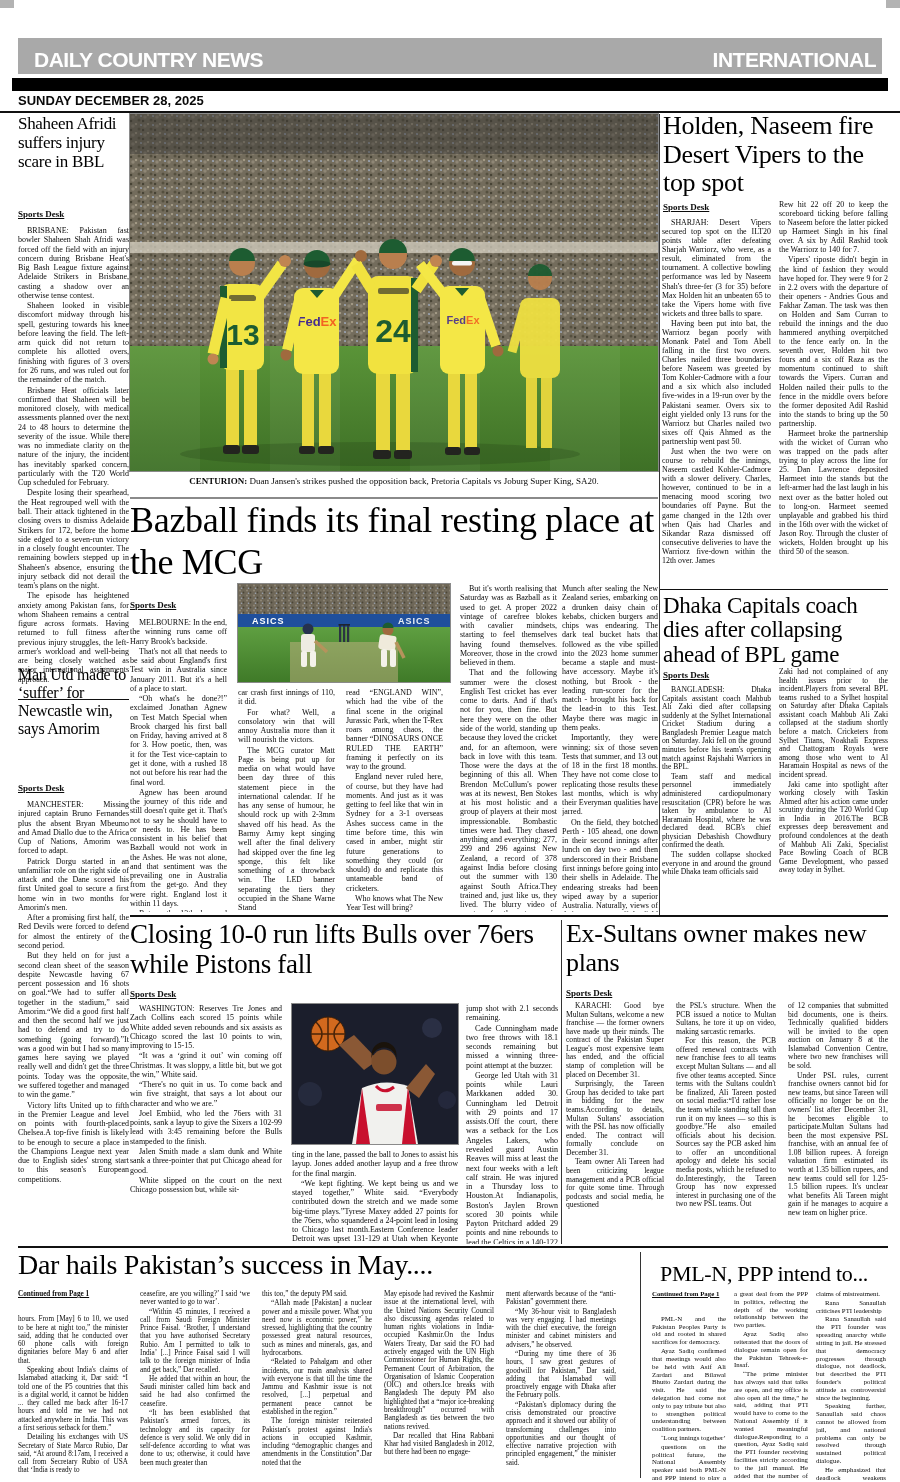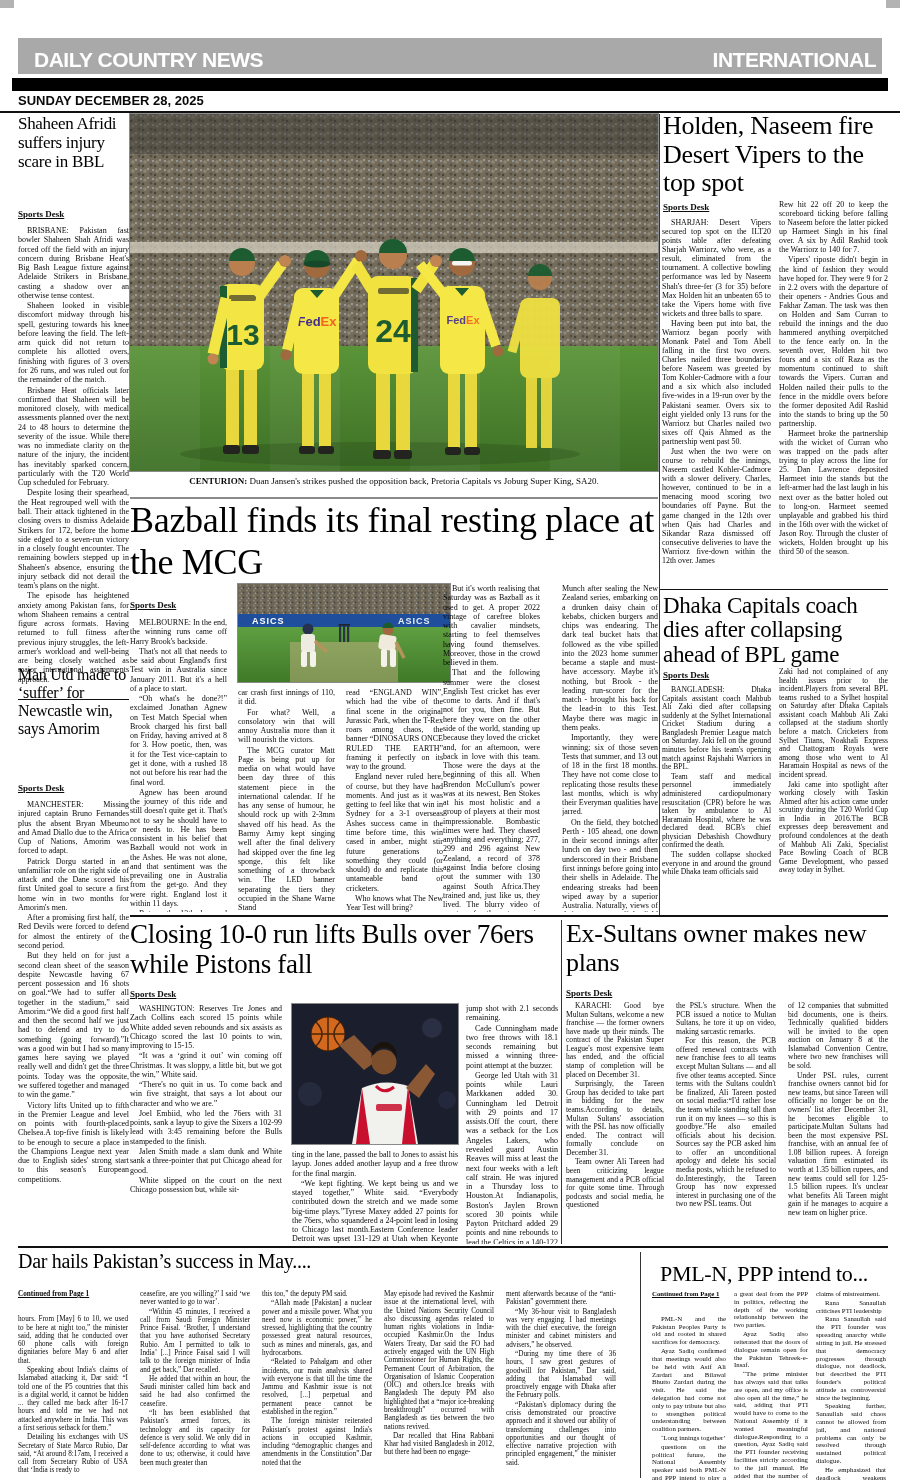--- a/index.html
+++ b/index.html
@@ -230,21 +230,21 @@
   <div class="abs body fs80" style="left:238px;top:688px;width:97px;height:224px">
     <p class="cont">car crash first innings of 110, it did.</p>
     <p>For what? Well, a consolatory win that will annoy Australia more than it will nourish the victors.</p>
     <p>The MCG curator Matt Page is being put up for media on what would have been day three of this statement piece in the international calendar. If he has any sense of humour, he should rock up with 2-3mm shaved off his head. As the Barmy Army kept singing well after the final delivery had skipped over the fine leg sponge, this felt like something of a throwback win. The LED banner separating the tiers they occupied in the Shane Warne Stand</p>
   </div>
   <div class="abs body fs80" style="left:346px;top:688px;width:97px;height:224px">
     <p class="cont">read “ENGLAND WIN”, which had the vibe of the final scene in the original Jurassic Park, when the T-Rex roars among chaos, the banner “DINOSAURS ONCE RULED THE EARTH” framing it perfectly on its way to the ground.</p>
     <p>England never ruled here, of course, but they have had moments. And just as it was getting to feel like that win in Sydney for a 3-1 overseas Ashes success came in the time before time, this win cased in amber, might stir future generations to something they could (or should) do and replicate this untameable band of cricketers.</p>
     <p>Who knows what The New Year Test will bring?</p>
   </div>
-  <div class="abs body fs80" style="left:443px;top:584px;width:97px;height:328px">
+  <div class="abs body fs80" style="left:460px;top:584px;width:97px;height:328px">
     <p>But it's worth realising that Saturday was as Bazball as it used to get. A proper 2022 vintage of carefree blokes with cavalier mindsets, starting to feel themselves having found themselves. Moreover, those in the crowd believed in them.</p>
     <p>That and the following summer were the closest English Test cricket has ever come to darts. And if that's not for you, then fine. But here they were on the other side of the world, standing up because they loved the cricket and, for an afternoon, were back in love with this team. Those were the days at the beginning of this all. When Brendon McCullum's power was at its newest, Ben Stokes at his most holistic and a group of players at their most impressionable. Bombastic times were had. They chased anything and everything; 277, 299 and 296 against New Zealand, a record of 378 against India before closing out the summer with 130 against South Africa.They trained and, just like us, they lived. The blurry video of most of the team in Nottingham's Mega</p>
   </div>
   <div class="abs body fs80" style="left:562px;top:584px;width:96px;height:328px">
     <p class="cont">Munch after sealing the New Zealand series, embarking on a drunken daisy chain of kebabs, chicken burgers and chips was endearing. The dark teal bucket hats that followed as the vibe spilled into the 2023 home summer became a staple and must-have accessory. Maybe it's nothing, but Brook - the leading run-scorer for the match - brought his back for the lead-in to this Test. Maybe there was magic in them peaks.</p>
     <p>Importantly, they were winning; six of those seven Tests that summer, and 13 out of 18 in the first 18 months. They have not come close to replicating those results these last months, which is why their Everyman qualities have jarred.</p>
     <p>On the field, they botched Perth - 105 ahead, one down in their second innings after lunch on day two - and then underscored in their Brisbane first innings before going into their shells in Adelaide. The endearing streaks had been wiped away by a superior Australia. Naturally, views of their movements off the field have switched.</p>
   </div>
 
   <div class="abs vrule" style="left:659px;top:114px;height:801px"></div>
@@ -336,21 +336,21 @@
     <p class="cont">the PSL's structure. When the PCB issued a notice to Multan Sultans, he tore it up on video, making sarcastic remarks.</p>
     <p>For this reason, the PCB offered renewal contracts with new franchise fees to all teams except Multan Sultans — and all five other teams accepted. Since terms with the Sultans couldn't be finalized, Ali Tareen posted on social media:“I'd rather lose the team while standing tall than run it on my knees — so this is goodbye.”He also emailed officials about his decision. Sources say the PCB asked him to offer an unconditional apology and delete his social media posts, which he refused to do.Interestingly, the Tareen Group has now expressed interest in purchasing one of the two new PSL teams. Out</p>
   </div>
   <div class="abs body fs76" style="left:788px;top:1002px;width:100px;height:242px">
     <p class="cont">of 12 companies that submitted bid documents, one is theirs. Technically qualified bidders will be invited to the open auction on January 8 at the Islamabad Convention Centre, where two new franchises will be sold.</p>
     <p>Under PSL rules, current franchise owners cannot bid for new teams, but since Tareen will officially no longer be on the owners' list after December 31, he becomes eligible to participate.Multan Sultans had been the most expensive PSL franchise, with an annual fee of 1.08 billion rupees. A foreign valuation firm estimated its worth at 1.35 billion rupees, and new teams could sell for 1.25-1.5 billion rupees. It's unclear what benefits Ali Tareen might gain if he manages to acquire a new team on higher price.</p>
   </div>
 
   <div class="abs rule" style="left:18px;top:1246px;width:870px;height:1.5px"></div>
 
-  <h1 class="abs hl" style="left:18px;top:1250px;width:580px;font-size:20px;line-height:1.1;margin:0;white-space:nowrap">Dar hails Pakistan’s success in May....</h1>
+  <h1 class="abs hl" style="left:18px;top:1250px;width:580px;font-size:28px;line-height:1.1;margin:0;white-space:nowrap">Dar hails Pakistan’s success in May....</h1>
   <div class="abs body fs72" style="left:18px;top:1290px;width:110px;height:186px">
     <p class="contmark">Continued from Page 1</p>
     <p class="cont">hours. From [May] 6 to 10, we used to be here at night too,” the minister said, adding that he conducted over 60 phone calls with foreign dignitaries before May 6 and after that.</p>
     <p>Speaking about India's claims of Islamabad attacking it, Dar said: “I told one of the P5 countries that this is a digital world, it cannot be hidden ... they called me back after 16-17 hours and told me we had not attacked anywhere in India. This was a first serious setback for them.”</p>
     <p>Detailing his exchanges with US Secretary of State Marco Rubio, Dar said, “At around 8:17am, I received a call from Secretary Rubio of USA that ‘India is ready to</p>
   </div>
   <div class="abs body fs72" style="left:140px;top:1290px;width:110px;height:186px">
     <p class="cont">ceasefire, are you willing?’ I said ‘we never wanted to go to war’.</p>
     <p>“Within 45 minutes, I received a call from Saudi Foreign Minister Prince Faisal. ‘Brother, I understand that you have authorised Secretary Rubio. Am I permitted to talk to India’ [...] Prince Faisal said I will talk to the foreign minister of India and get back,” Dar recalled.</p>
     <p>He added that within an hour, the Saudi minister called him back and said he had also confirmed the ceasefire.</p>

